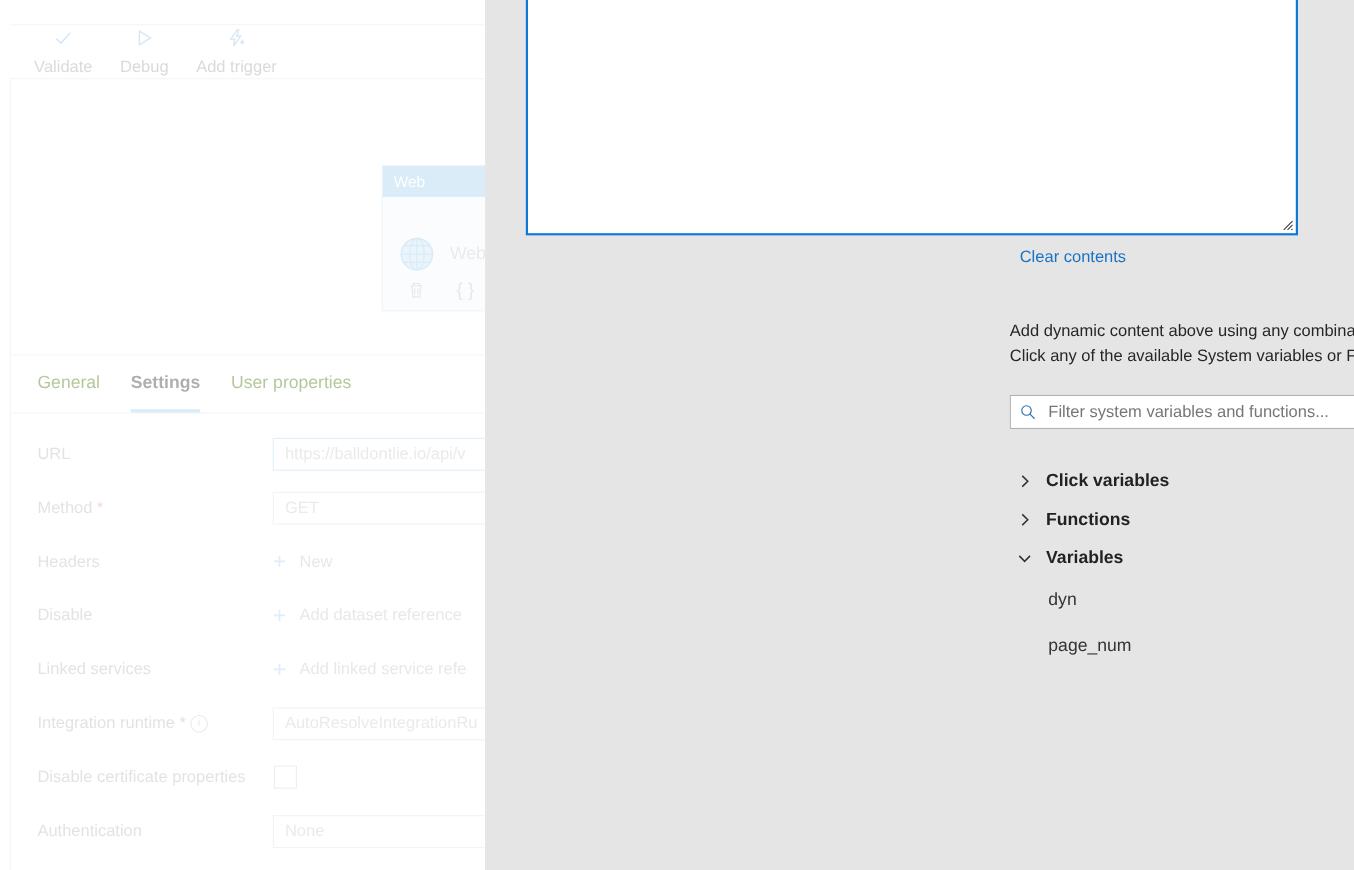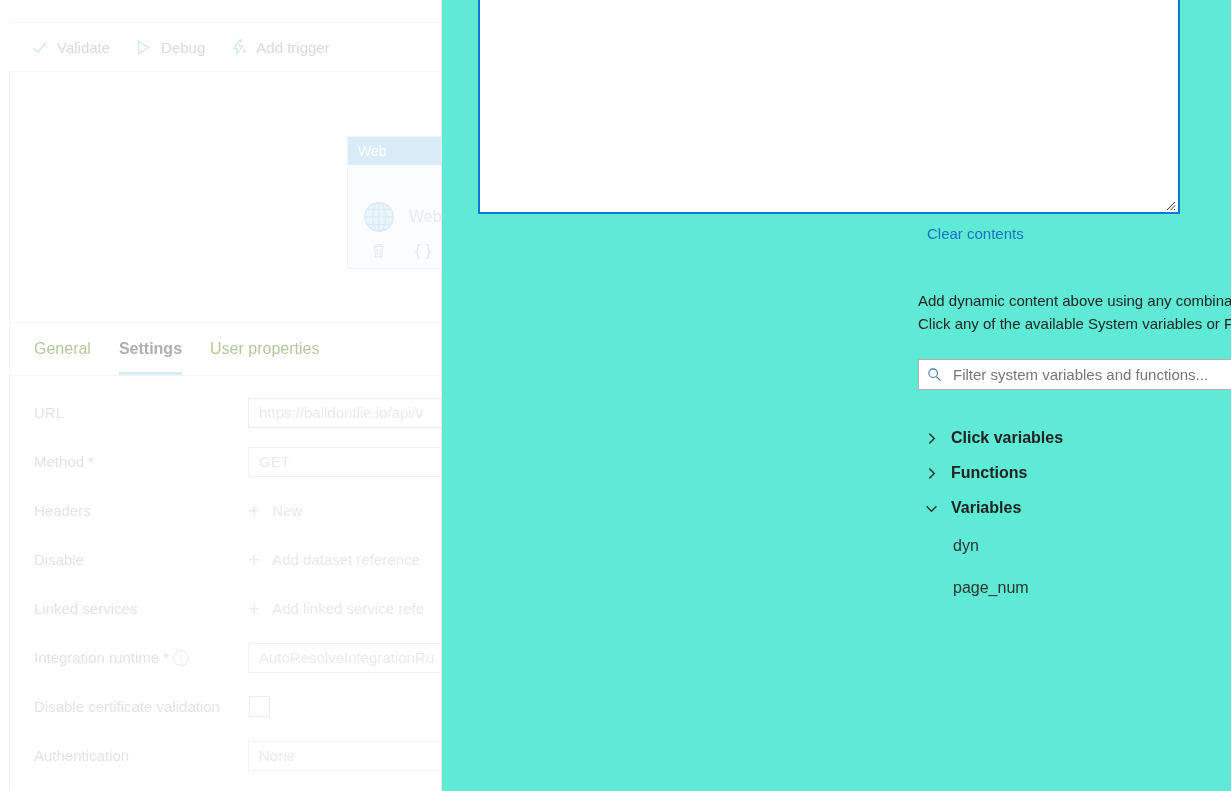--- a/index.html
+++ b/index.html
@@ -48,20 +48,21 @@
     padding-left: 22px;
   }
   .tb-btn {
     display: flex;
     align-items: center;
     gap: 9px;
     margin-right: 25px;
     color: #a8a8a8;
     font-size: 15px;
     cursor: default;
+    flex-direction: column;
   }
   .tb-icon {
     width: 17px; height: 17px;
     display: inline-flex;
     align-items: center;
     justify-content: center;
     color: #9cc6ea;
   }
   .bg-leftborder {
     position: absolute;
@@ -74,21 +75,21 @@
   .canvas-area {
     position: absolute;
     left: 10px; top: 73px;
     width: 1221px; height: 249px;
     background: #ffffff;
   }
 
   
   .web-card {
     position: absolute;
-    left: 347px; top: 136px;
+    left: 347px; top: 150px;
     width: 125px; height: 133px;
     background: #f5fafd;
     border: 1px solid #d9e9f5;
     box-sizing: border-box;
   }
   .web-card-header {
     height: 28px;
     background: #a6d2f0;
     color: #ffffff;
     font-size: 14px;
@@ -215,21 +216,21 @@
     border: 1px solid #d8d8d8;
     background: #fff;
     box-sizing: border-box;
   }
 
   
   .panel {
     position: absolute;
     left: 441px; top: 0;
     width: 790px; height: 791px;
-    background: #5eead4;
+    background: #e5e5e5;
     border-left: 1px solid #e6e6e6;
     box-sizing: border-box;
   }
   .ta-wrap {
     position: absolute;
     left: 36px; top: -38px;
     width: 702px; height: 252px;
   }
   .expr-textarea {
     width: 100%;
@@ -469,21 +470,21 @@
       <div class="frow">
         <div class="flabel">
           <span>Integration runtime</span>
             <span class="req">*</span>
           <span class="info-ico">i</span>
         </div>
         <div class="finput">AutoResolveIntegrationRu</div>
       </div>
 
       <div class="frow">
-        <div class="flabel" style="width:215px">Disable certificate validation</div>
+        <div class="flabel" style="width:215px">Disable certificate properties</div>
         <div class="fcheck"></div>
       </div>
 
       <div class="frow">
         <div class="flabel">Authentication</div>
         <div class="finput">None</div>
       </div>
 
     </div>
   </div>

